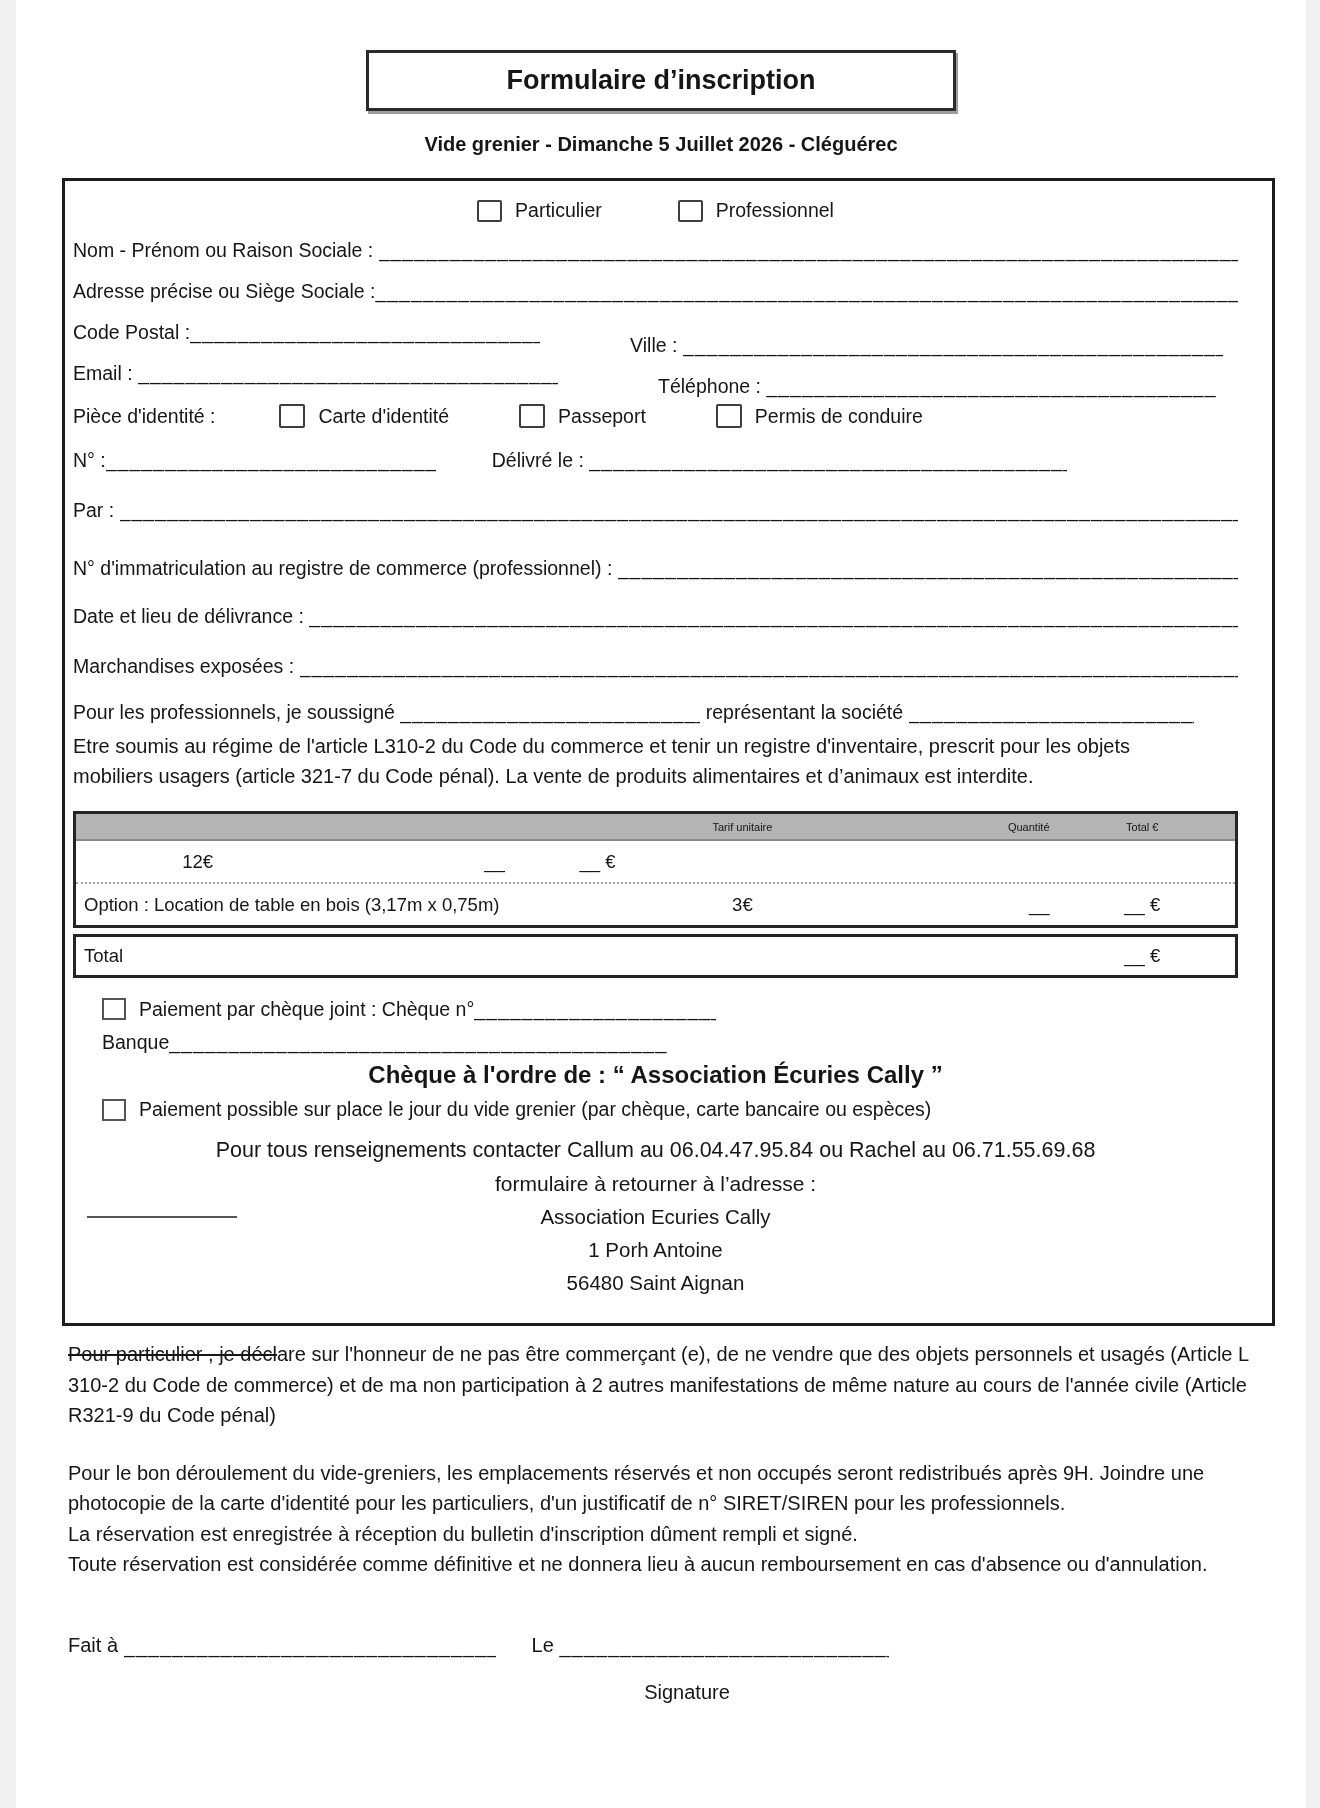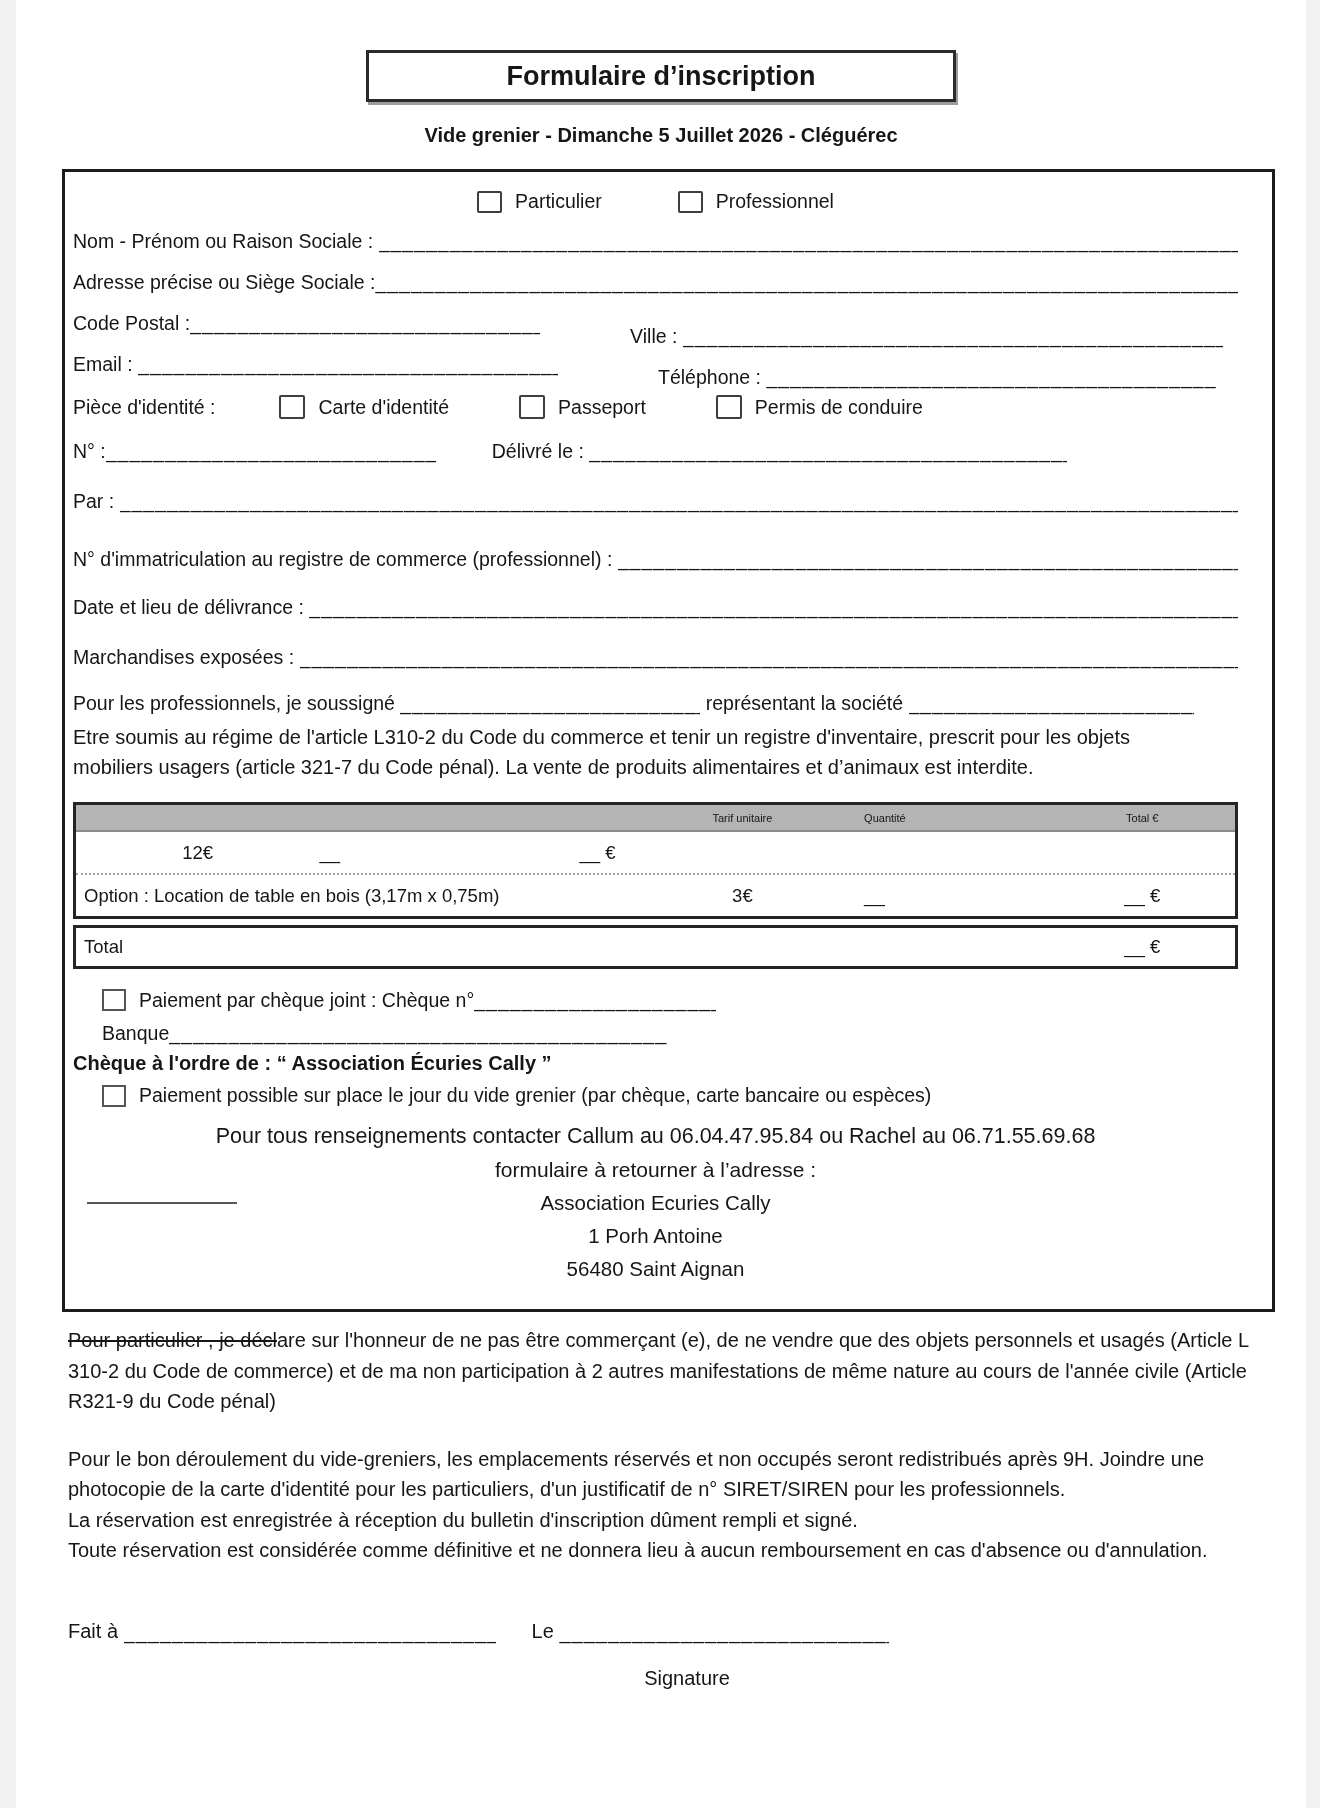--- a/index.html
+++ b/index.html
@@ -11,21 +11,21 @@
     color:#161616;
   }
   .page {
     position:absolute; left:16px; top:0;
     width:1290px; height:1808px;
     background:#ffffff;
     overflow:hidden;
   }
   
   .title-box {
-    width:590px; height:52px;
+    width:590px; height:61px;
     margin:50px auto 0 auto;
     border:3px solid #2b2b2b;
     box-shadow:2px 3px 0 #9d9d9d;
     display:flex; align-items:center; justify-content:center;
     font-size:27px; font-weight:bold;
     background:#fff;
   }
   .subtitle {
     margin-top:22px;
     text-align:center;
@@ -72,31 +72,31 @@
   .ptable { margin-top:20px; border:3px solid #242424; }
   .pt-head {
     display:flex; align-items:center; height:27px;
     background:#b4b4b4; border-bottom:2px solid #8a8a8a;
     font-size:11px;
   }
   .pt-row { display:flex; align-items:center; height:41px; font-size:18.5px; }
   .pt-sep { border-top:2px dotted #a2a2a2; height:0; }
   .c1 { width:47%; padding-left:8px; }
   .c2 { width:21%; text-align:center; }
-  .c3 { width:16%; text-align:left; }
+  .c3 { width:16%; text-align:right; }
   .c4 { width:16%; text-align:center; }
   .pt-total {
     display:flex; align-items:center; height:44px;
     border:3px solid #242424; margin-top:6px; font-size:18.5px;
   }
   
   .payrow { display:flex; align-items:center; margin-top:7px; font-size:19.5px;padding-left:29px; }
   .payrow.first { margin-top:18px; }
   .pay-cb { width:24px; height:22px; border:2px solid #555; background:#fff; flex:none; }
-  .ordre { margin-top:6px; font-size:20px; font-weight:bold; }
+  .ordre { margin-top:6px; font-size:24px; font-weight:bold;text-align:center; }
   
   .contact { position:relative; text-align:center; margin-top:13px; }
   .c-info { font-size:21.5px; line-height:33px; }
   .c-ret  { font-size:21px;  line-height:33px; }
   .addr   { font-size:20.5px; line-height:33px; }
   .stray {
     position:absolute; left:14px; top:82px;
     width:150px; border-top:2px solid #565656;
   }
   

